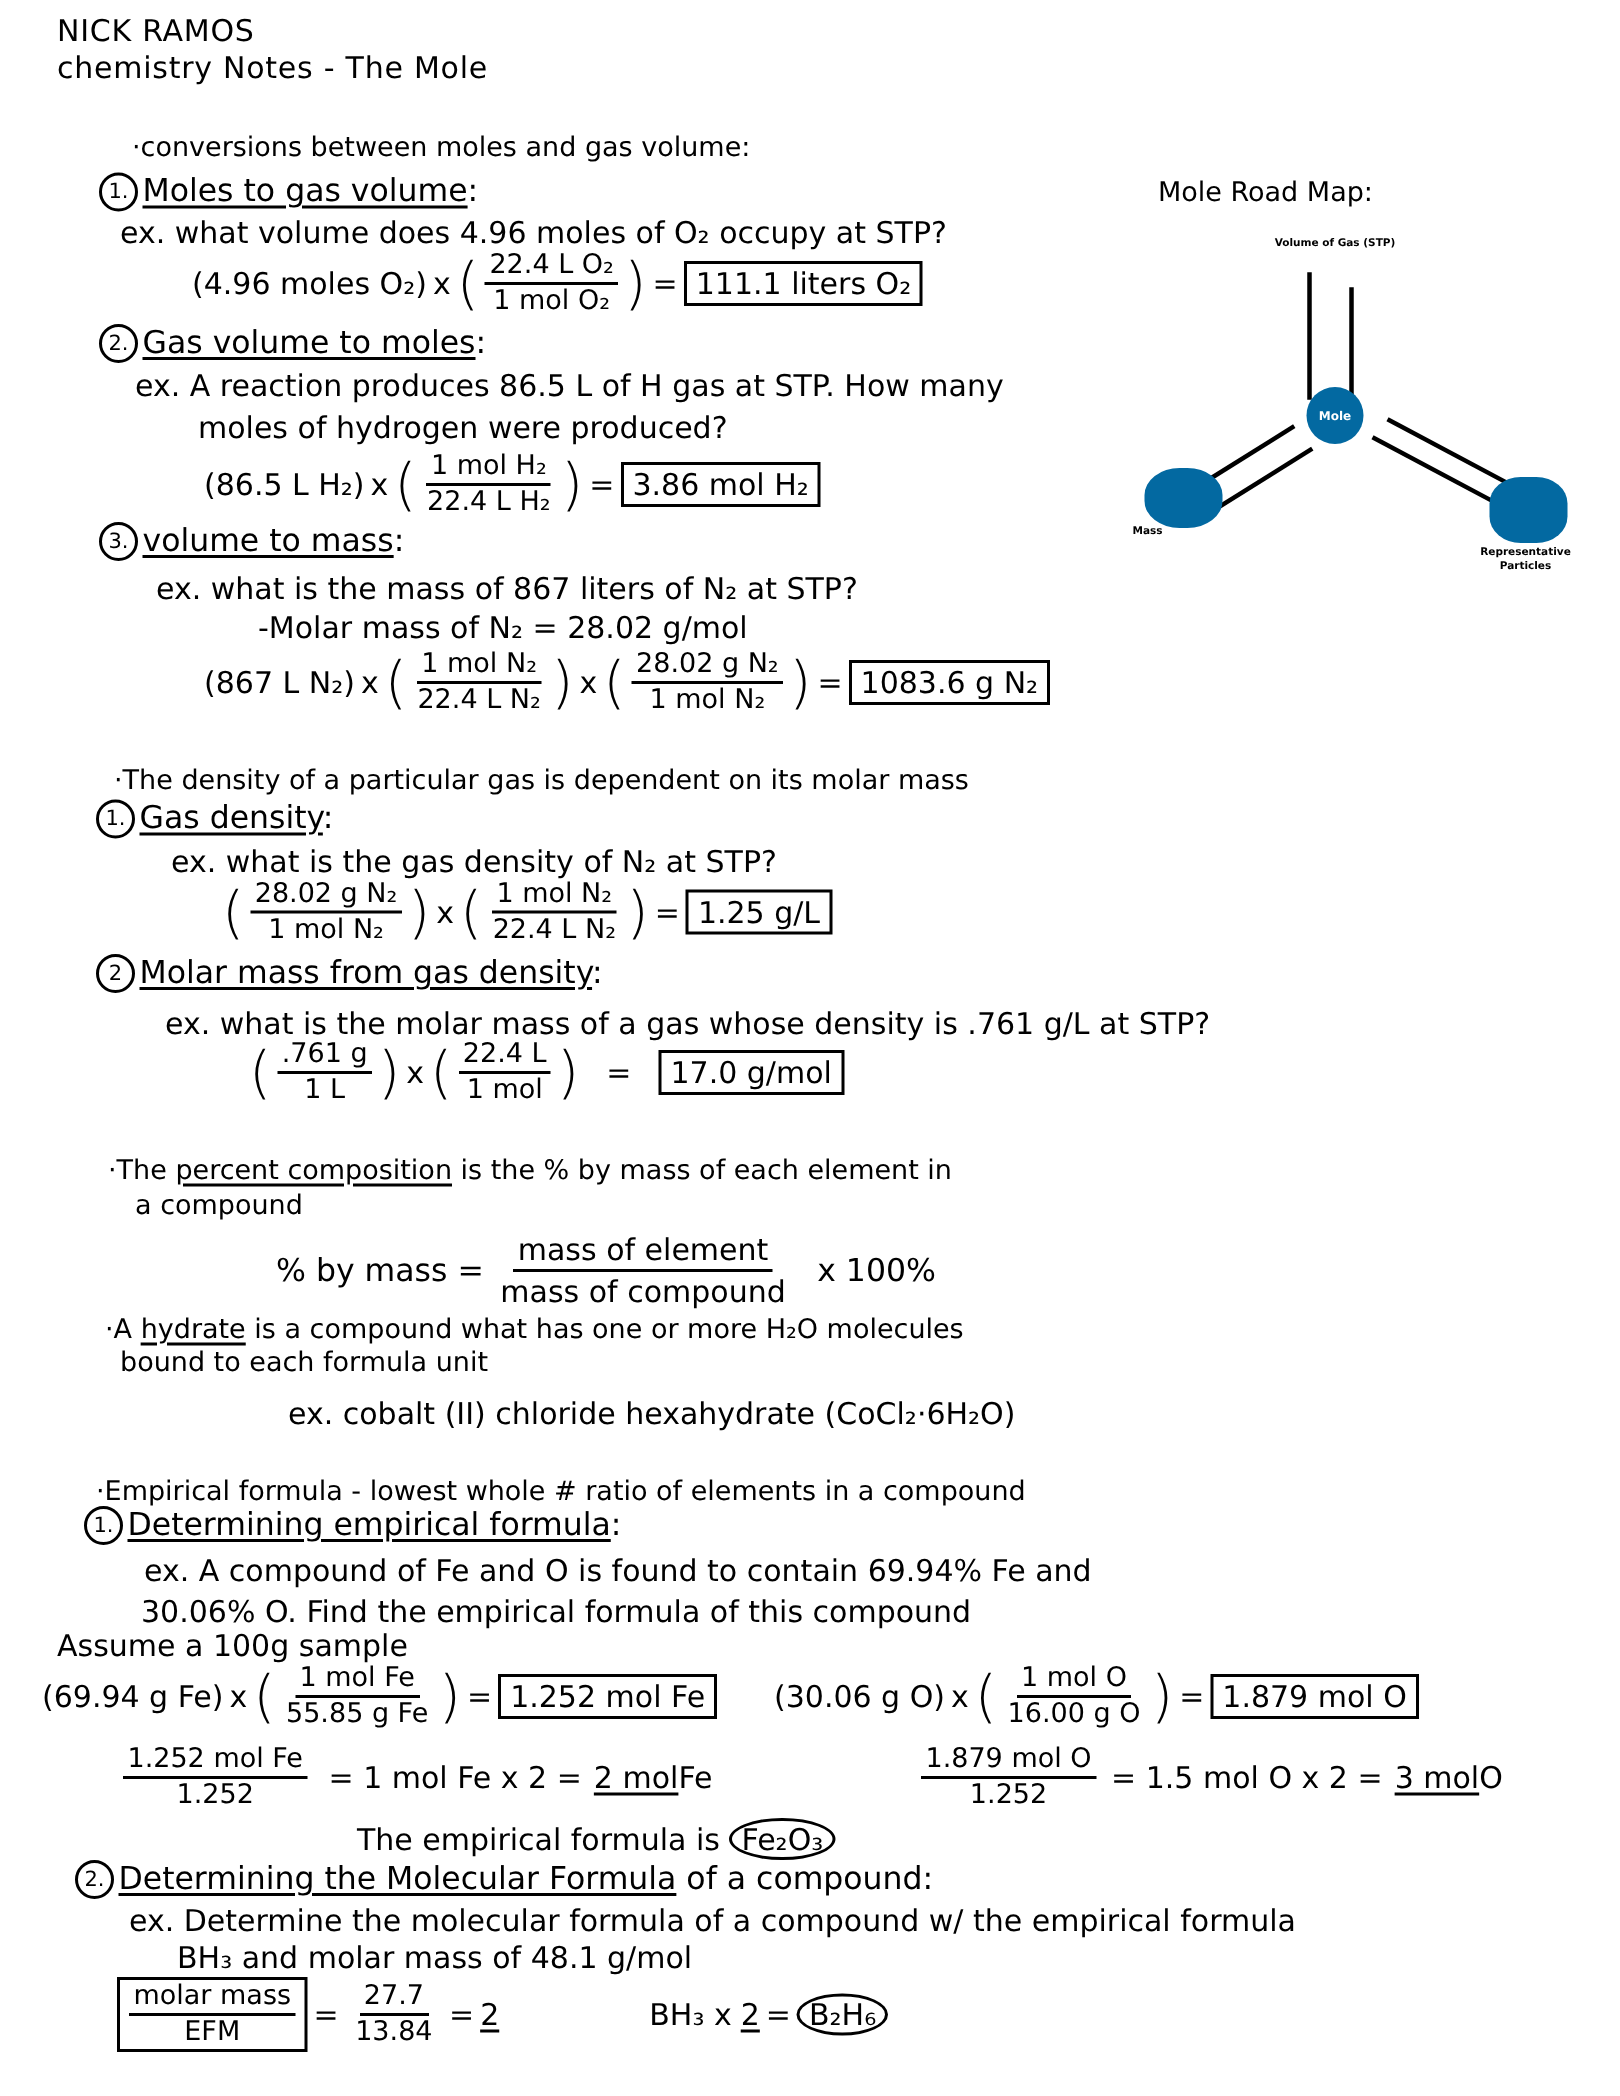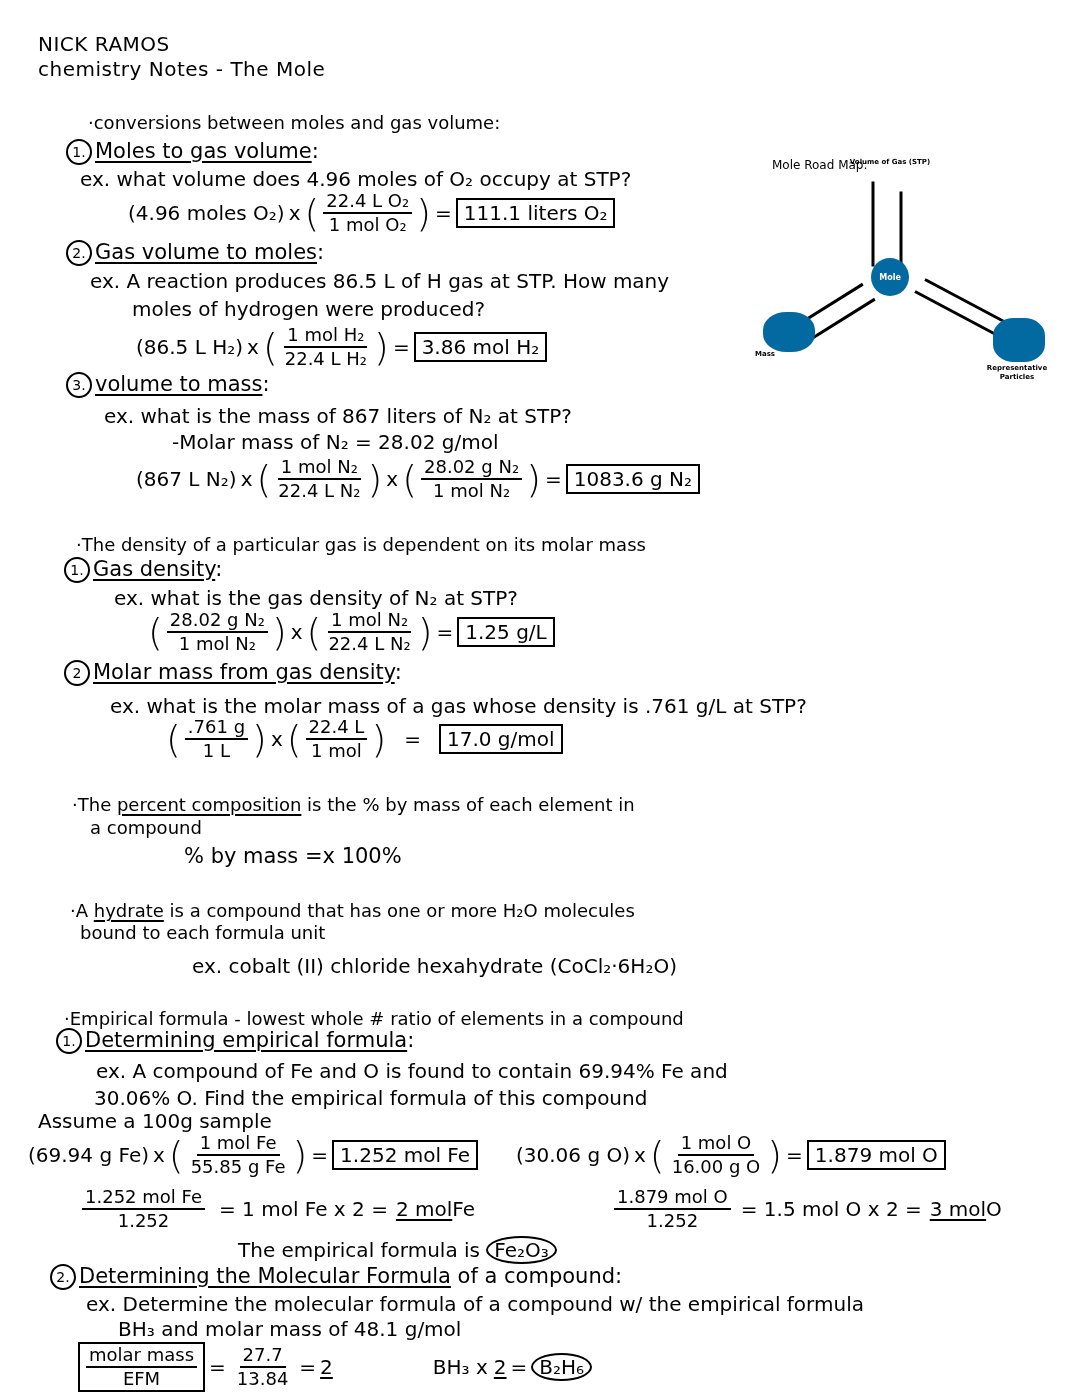--- a/index.html
+++ b/index.html
@@ -1,20 +1,20 @@
 <!DOCTYPE html>
 <html><head>
 <meta charset="utf-8">
 <style>
   html, body { margin: 0; padding: 0; background: #ffffff; }
   body {
     width: 1080px; height: 1397px; position: relative; overflow: hidden;
     font-family: "DejaVu Sans", sans-serif; color: #000;
   }
-  .hw { position: absolute; white-space: nowrap; font-family: "DejaVu Sans", sans-serif; color:#000;margin-top:24px; }
+  .hw { position: absolute; white-space: nowrap; font-family: "DejaVu Sans", sans-serif; color:#000; }
   .hdr { font-size: 20px; letter-spacing: 0.5px; }
   .bul { font-size: 18px; }
   .sub { font-size: 21px; }
   .ex { font-size: 20px; }
   .eq { font-size: 20px; }
   .u { text-decoration: underline; text-decoration-thickness: 2px; text-underline-offset: 3px; }
   .circ {
     display: inline-block; width: 22px; height: 22px; border: 2px solid #000; border-radius: 50%;
     text-align: center; line-height: 22px; font-size: 14px; margin-right: 3px; vertical-align: middle;
   }
@@ -95,21 +95,21 @@
   <span class="paren">(</span>
   <span class="frac">
       <span class="num">28.02 g N₂</span>
       <span class="den">1 mol N₂</span>
     </span>
   <span class="paren">)</span>
   <span class="op">=</span>
   <span class="boxed">1083.6 g N₂</span>
 </div>
 
-<div class="hw" style="left:772px;top:134px;font-size:12px;">Mole Road Map:</div>
+<div class="hw" style="left:772px;top:118px;font-size:18px;">Mole Road Map:</div>
 <div class="map">
   <div class="maplabel" style="left:90px;top:8px;width:90px;">Volume of Gas (STP)</div>
   <div class="arrowline" style="left:118px;top:30px;width:85px;transform:rotate(90deg);"></div>
   <div class="arrowline" style="left:146px;top:40px;width:75px;transform:rotate(90deg);"></div>
   <div class="node" style="left:116px;top:108px;width:38px;height:38px;">Mole</div>
   <div class="arrowline" style="left:40px;top:175px;width:80px;transform:rotate(-32deg);"></div>
   <div class="arrowline" style="left:52px;top:190px;width:80px;transform:rotate(-32deg);"></div>
   <div class="node" style="left:8px;top:162px;width:52px;height:40px;border-radius:45%;"></div>
   <div class="maplabel" style="left:0px;top:200px;width:30px;text-align:left;">Mass</div>
   <div class="arrowline" style="left:160px;top:140px;width:90px;transform:rotate(28deg);"></div>
@@ -162,25 +162,29 @@
   <span class="op" style="margin:0 18px;">=</span>
   <span class="boxed">17.0 g/mol</span>
 </div>
 
 <div class="hw bul" style="left:72px;top:770px;">
   <span>·The </span><span class="u">percent composition</span><span> is the % by mass of each element in</span>
 </div>
 <div class="hw bul" style="left:90px;top:793px;">a compound</div>
 <div class="hw eq eqline" style="left:184px;top:820px;font-size:21px;">
   <span>% by mass =</span>
+  <span class="frac" style="font-size:20px;line-height:26px;margin:0 18px 0 8px;">
+      <span class="num">mass of element</span>
+      <span class="den">mass of compound</span>
+    </span>
   <span>x 100%</span>
 </div>
 
 <div class="hw bul" style="left:70px;top:876px;">
-  <span>·A </span><span class="u">hydrate</span><span> is a compound that has one or more H₂O molecules</span>
+  <span>·A </span><span class="u">hydrate</span><span> is a compound what has one or more H₂O molecules</span>
 </div>
 <div class="hw bul" style="left:80px;top:898px;">bound to each formula unit</div>
 <div class="hw ex" style="left:192px;top:930px;">ex. cobalt (II) chloride hexahydrate (CoCl₂·6H₂O)</div>
 
 <div class="hw bul" style="left:64px;top:984px;">·Empirical formula - lowest whole # ratio of elements in a compound</div>
 <div class="hw sub" style="left:56px;top:1004px;">
   <span class="circ">1.</span><span class="u">Determining empirical formula</span><span>:</span>
 </div>
 <div class="hw ex" style="left:96px;top:1035px;">ex. A compound of Fe and O is found to contain 69.94% Fe and</div>
 <div class="hw ex" style="left:94px;top:1062px;">30.06% O. Find the empirical formula of this compound</div>

